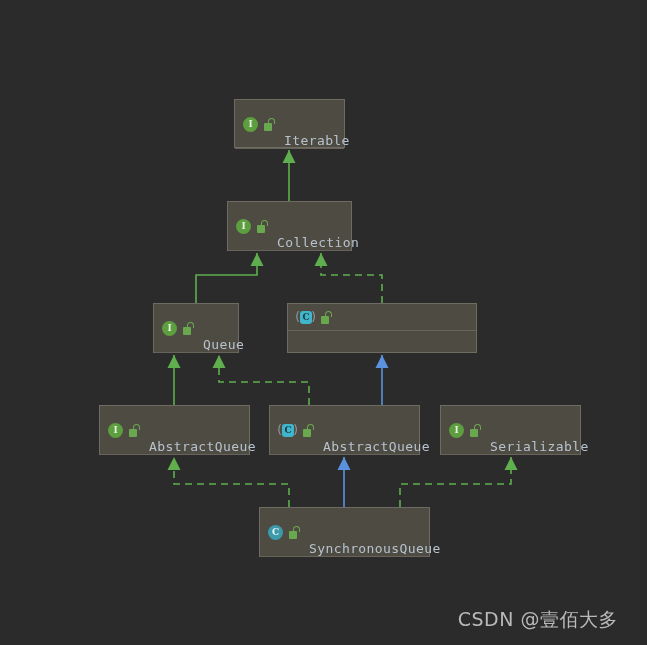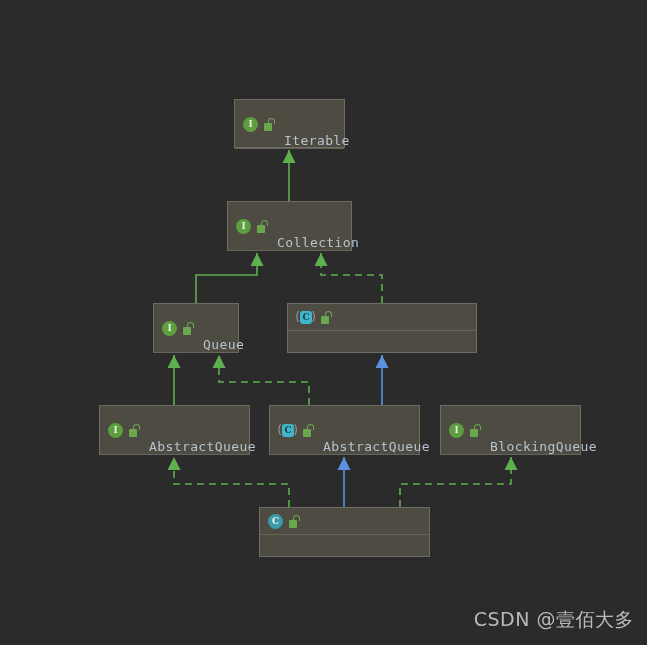--- a/index.html
+++ b/index.html
@@ -163,21 +163,21 @@
     top: 5px;
     width: 8px;
     height: 8px;
     background: #6aa84f;
     border-radius: 1px;
   }
 
   
   #watermark {
     position: absolute;
-    right: 13px;
+    right: 29px;
     bottom: 12px;
     color: #b9b9b9;
     font-size: 19px;
     font-family: "DejaVu Sans", "Liberation Sans", sans-serif;
     letter-spacing: 0.5px;
     white-space: nowrap;
     user-select: none;
   }
 </style>
 </head>
@@ -315,33 +315,34 @@
       <div class="node" style="left: 440px; top: 405px; width: 141px; height: 50px;">
         <div class="node-header">
           <span class="kind-icon kind-interface">
             <span class="disc"></span>
             <span class="glyph">I</span>
           </span>
           <span class="vis-icon">
             <span class="shackle"></span>
             <span class="body"></span>
           </span>
-          <span class="node-title">BlockingQueue</span>
+          <span class="node-title">Serializable</span>
         </div>
         <div class="node-body"></div>
       </div>
       <div class="node" style="left: 259px; top: 507px; width: 171px; height: 50px;">
         <div class="node-header">
           <span class="kind-icon kind-class">
             <span class="disc"></span>
             <span class="glyph">C</span>
           </span>
           <span class="vis-icon">
             <span class="shackle"></span>
             <span class="body"></span>
           </span>
+          <span class="node-title">SynchronousQueue</span>
         </div>
         <div class="node-body"></div>
       </div>
     </div>
 
   <div id="watermark">CSDN @壹佰大多</div>
 </div>
 
 </body></html>

